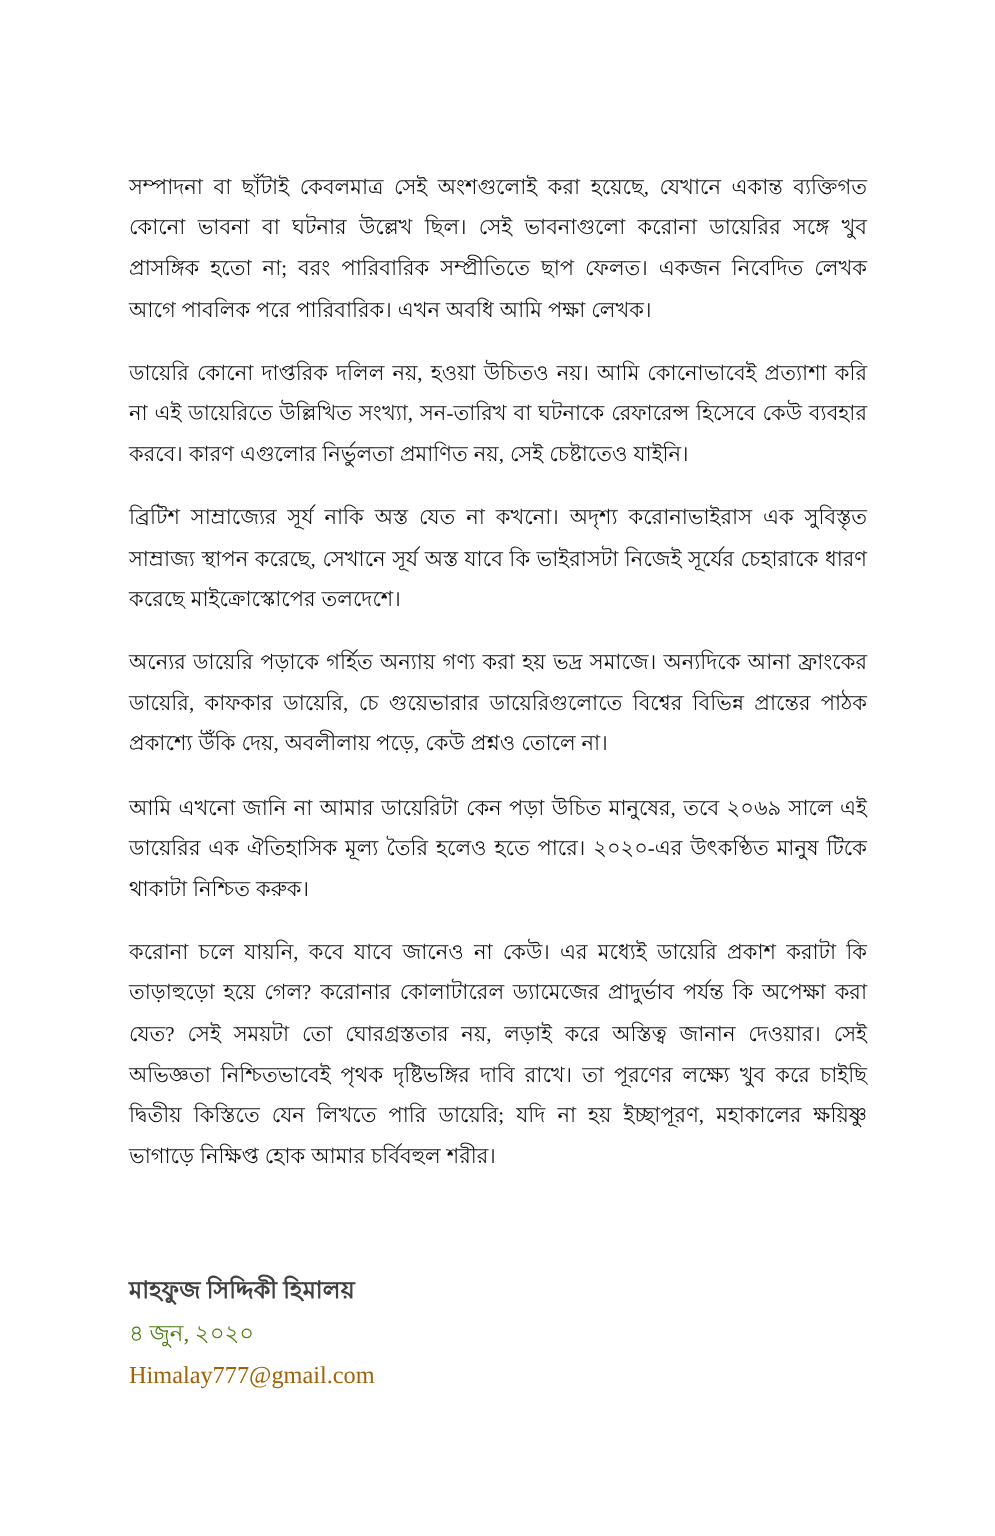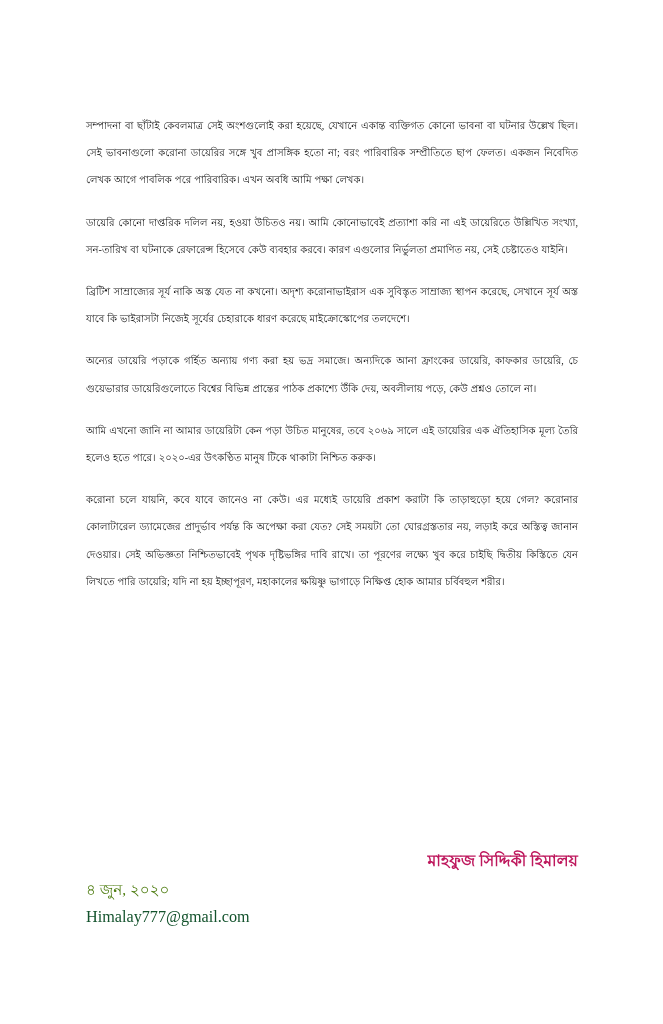--- a/index.html
+++ b/index.html
@@ -29,21 +29,21 @@
     position: absolute;
     left: 86px;
     top: 112px;
     width: 492px;
   }
 
   .para {
     margin: 0 0 15px 0;
     text-align: justify;
     text-justify: inter-word;
-    font-size: 10px;
+    font-size: 14px;
     line-height: 27.2px;
     color: #141414;
     font-family: "Liberation Serif", "DejaVu Serif", serif;
     word-spacing: 0.5px;
     hyphens: none;
   }
   .para:last-of-type {
     margin-bottom: 12px;
   }
 
@@ -51,39 +51,38 @@
     position: absolute;
     left: 86px;
     top: 848px;
     width: 492px;
   }
 
   .sig-name {
     font-size: 15.8px;
     line-height: 25px;
     font-weight: bold;
-    color: #be185d;
+    color: #404040;
     font-family: "Liberation Serif", "DejaVu Serif", serif;
     margin: 0 0 4px 0;
     letter-spacing: 0.1px;
-    text-align: right;
   }
 
   .sig-date {
     font-size: 15.2px;
     line-height: 25px;
     color: #4d7c0f;
     font-family: "Liberation Serif", "DejaVu Serif", serif;
     margin: 0 0 3px 0;
   }
 
   .sig-email {
     font-size: 16.2px;
     line-height: 25px;
-    color: #14532d;
+    color: #a16207;
     font-family: "Liberation Serif", "DejaVu Serif", serif;
     margin: 0;
   }
 </style>
 </head>
 <body>
 
 <div class="page">
 
   <div class="text-column">

